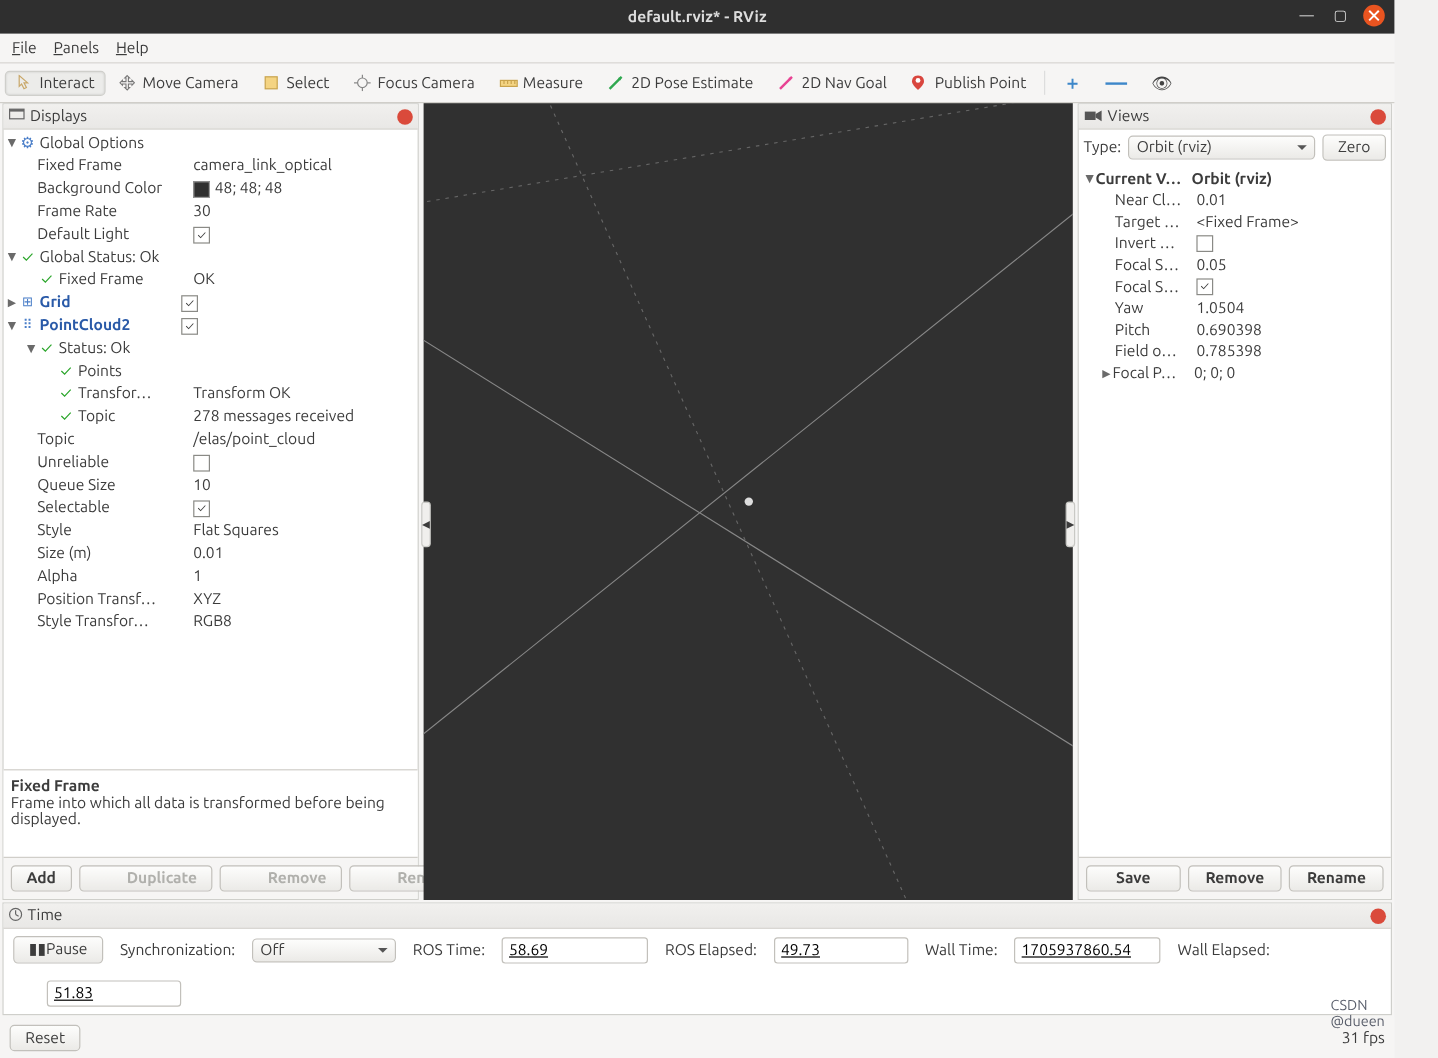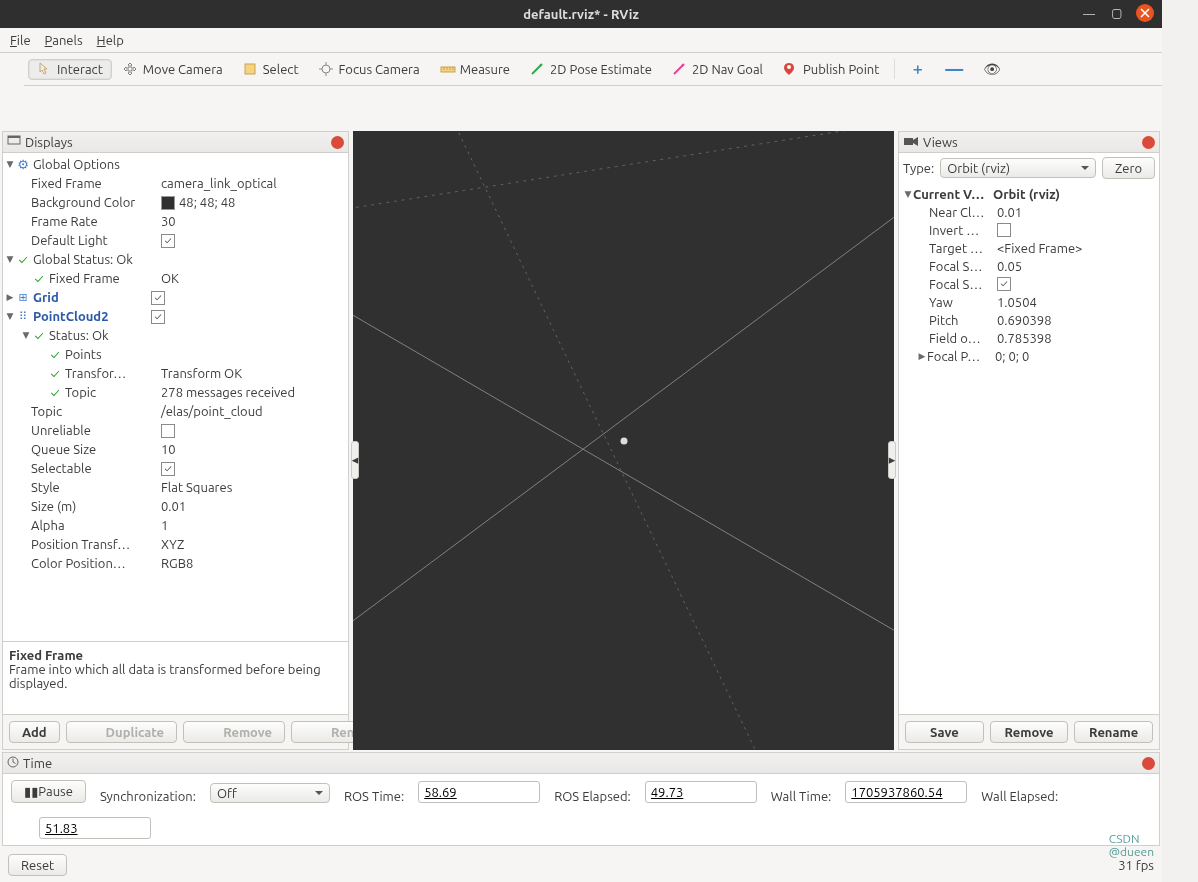--- a/index.html
+++ b/index.html
@@ -5,29 +5,29 @@
   html,body{margin:0;padding:0;font-family:"Ubuntu","DejaVu Sans",sans-serif;font-size:13px;color:#3c3c3c;background:#f2f1f0;height:100%;overflow:hidden;}
   .window{width:1162px;height:882px;display:flex;flex-direction:column;background:#f6f5f4;}
   .titlebar{height:28px;background:#2f2f2f;color:#ddd;display:flex;align-items:center;justify-content:center;position:relative;font-size:13px;}
   .titlebar .title{font-weight:bold;}
   .titlebar .wbtns{position:absolute;right:8px;top:4px;display:flex;gap:10px;}
   .wbtn{width:18px;height:18px;border-radius:9px;display:flex;align-items:center;justify-content:center;color:#ddd;font-size:12px;}
   .wbtn.close{background:#e95420;color:#fff;}
   .menubar{height:24px;display:flex;align-items:center;gap:14px;padding:0 10px;border-bottom:1px solid #d0cec9;background:#f6f5f4;}
   .menubar span{cursor:default;}
   .menubar span u{text-decoration:underline;}
-  .toolbar{height:28px;display:flex;align-items:center;gap:2px;padding:2px 4px;border-bottom:1px solid #d0cec9;background:#f6f5f4;margin-left:24px;}
+  .toolbar{height:28px;display:flex;align-items:center;gap:2px;padding:2px 4px;border-bottom:1px solid #d0cec9;background:#f6f5f4;}
   .tbtn{display:flex;align-items:center;gap:5px;padding:2px 8px;border:1px solid transparent;border-radius:4px;white-space:nowrap;}
   .tbtn.active{background:#ececea;border:1px solid #cfcfcb;box-shadow:inset 0 0 2px rgba(0,0,0,.15);}
   .tsep{width:1px;height:20px;background:#ddd;margin:0 4px;}
   .ticon{width:15px;height:15px;display:inline-block;}
   .plus{color:#3d87c9;font-weight:bold;font-size:15px;line-height:12px;}
   .minus{color:#3d87c9;font-weight:bold;font-size:18px;line-height:4px;}
   .eye{color:#444;font-size:14px;}
-  .main{flex:1;display:flex;min-height:0;margin-top:45px;}
+  .main{flex:1;display:flex;min-height:0;}
   .panel{display:flex;flex-direction:column;border:1px solid #cfcfcb;margin:0 2px;background:#fff;}
   .panel-head{background:linear-gradient(#f1f0ee,#e9e8e6);border-bottom:1px solid #d0cec9;height:20px;display:flex;align-items:center;padding:0 4px;font-size:13px;gap:4px;}
   .panel-head .pclose{margin-left:auto;width:13px;height:13px;border-radius:7px;background:#da4a3b;}
   .left{width:345px;}
   .center{flex:1;background:#303030;position:relative;margin:0 2px;}
   .right{width:260px;}
   .tree{flex:1;overflow:auto;font-size:13px;padding:2px 0;}
   .row{display:flex;align-items:center;height:19px;line-height:19px;white-space:nowrap;}
   .twist{width:10px;text-align:center;color:#6a6a6a;font-size:9px;display:inline-block;}
   .treei{width:16px;height:14px;display:inline-flex;align-items:center;justify-content:center;margin-right:2px;}
@@ -37,24 +37,24 @@
   .desc{border-top:1px solid #d0cec9;padding:6px 6px;background:#fff;height:60px;font-size:13px;}
   .buttons{display:flex;gap:6px;padding:6px;background:#f6f5f4;border-top:1px solid #d0cec9;font-weight:bold;}
   button{font:inherit;padding:3px 12px;border:1px solid #c2c0bb;background:linear-gradient(#fdfdfc,#ebeae7);border-radius:4px;color:#3c3c3c;}
   button:disabled{color:#b0b0ac;padding-left:39px;}
   .combo{border:1px solid #c2c0bb;background:linear-gradient(#fdfdfc,#ebeae7);border-radius:4px;padding:2px 22px 2px 6px;position:relative;display:inline-block;}
   .combo:after{content:"";position:absolute;right:6px;top:7px;border:4px solid transparent;border-top-color:#555;}
   .views-top{display:flex;align-items:center;gap:6px;padding:4px 4px;}
   .views-tree .row{height:18px;}
   .time{border-top:1px solid #cfcfcb;background:#fff;}
   .time .panel-head{}
-  .time-body{display:flex;align-items:flex-end;gap:14px;padding:6px 8px;flex-wrap:wrap;}
+  .time-body{display:flex;align-items:center;gap:14px;padding:6px 8px;flex-wrap:wrap;}
   .time-body input[type="text"]{border:1px solid #c2c0bb;border-radius:3px;padding:3px 5px;font:inherit;background:#fff;text-decoration:underline;}
   .bottombar{padding:6px 8px;background:#f6f5f4;display:flex;align-items:center;justify-content:space-between;}
-  .watermark{position:absolute;right:10px;bottom:6px;color:#0f766e;font-size:12px;opacity:.7;}
+  .watermark{position:absolute;right:10px;bottom:6px;color:#0f172a;font-size:12px;opacity:.7;}
   .center-dot{position:absolute;width:7px;height:7px;border-radius:4px;background:#ddd;left:50%;top:50%;transform:translate(-50%,-50%);}
   .splitter{position:absolute;top:50%;width:6px;height:36px;right:-2px;border:1px solid #c9c9c5;border-radius:3px;background:#f0efed;display:flex;align-items:center;justify-content:center;}
   .splitter.l{left:-2px;right:auto;}
   .link{color:#2a5aa8;}
 </style>
 </head>
 <body>
 
 <div class="window">
 
@@ -256,21 +256,21 @@
           </div>
         <div class="row" style="padding-left:28px">
             <span class="lbl" style="width:130px">Alpha</span>
             <span class="val">1</span>
           </div>
         <div class="row" style="padding-left:28px">
             <span class="lbl" style="width:130px">Position Transf…</span>
             <span class="val">XYZ</span>
           </div>
         <div class="row" style="padding-left:28px">
-            <span class="lbl" style="width:130px">Color Position…</span>
+            <span class="lbl" style="width:130px">Style Transfor…</span>
             <span class="val">RGB8</span>
           </div>
       </div>
 
       <div class="desc">
         <b>Fixed Frame</b><br>
         <span>Frame into which all data is transformed before being displayed.</span>
       </div>
 
       <div class="buttons">
@@ -311,26 +311,26 @@
         <div class="row">
             <span class="twist">▼</span>
             <b class="lbl" style="width:80px">Current V…</b>
             <b class="val">Orbit (rviz)</b>
           </div>
         <div class="row" style="padding-left:26px">
             <span class="lbl" style="width:68px">Near Cl…</span>
             <span class="val">0.01</span>
           </div>
         <div class="row" style="padding-left:26px">
+            <span class="lbl" style="width:68px">Target …</span>
+            <span class="val">&lt;Fixed Frame&gt;</span>
+          </div>
+        <div class="row" style="padding-left:26px">
             <span class="lbl" style="width:68px">Invert …</span>
             <span class="cbox"></span>
-          </div>
-        <div class="row" style="padding-left:26px">
-            <span class="lbl" style="width:68px">Target …</span>
-            <span class="val">&lt;Fixed Frame&gt;</span>
           </div>
         <div class="row" style="padding-left:26px">
             <span class="lbl" style="width:68px">Focal S…</span>
             <span class="val">0.05</span>
           </div>
         <div class="row" style="padding-left:26px">
             <span class="lbl" style="width:68px">Focal S…</span>
             <span class="cbox">✓</span>
           </div>
         <div class="row" style="padding-left:26px">

